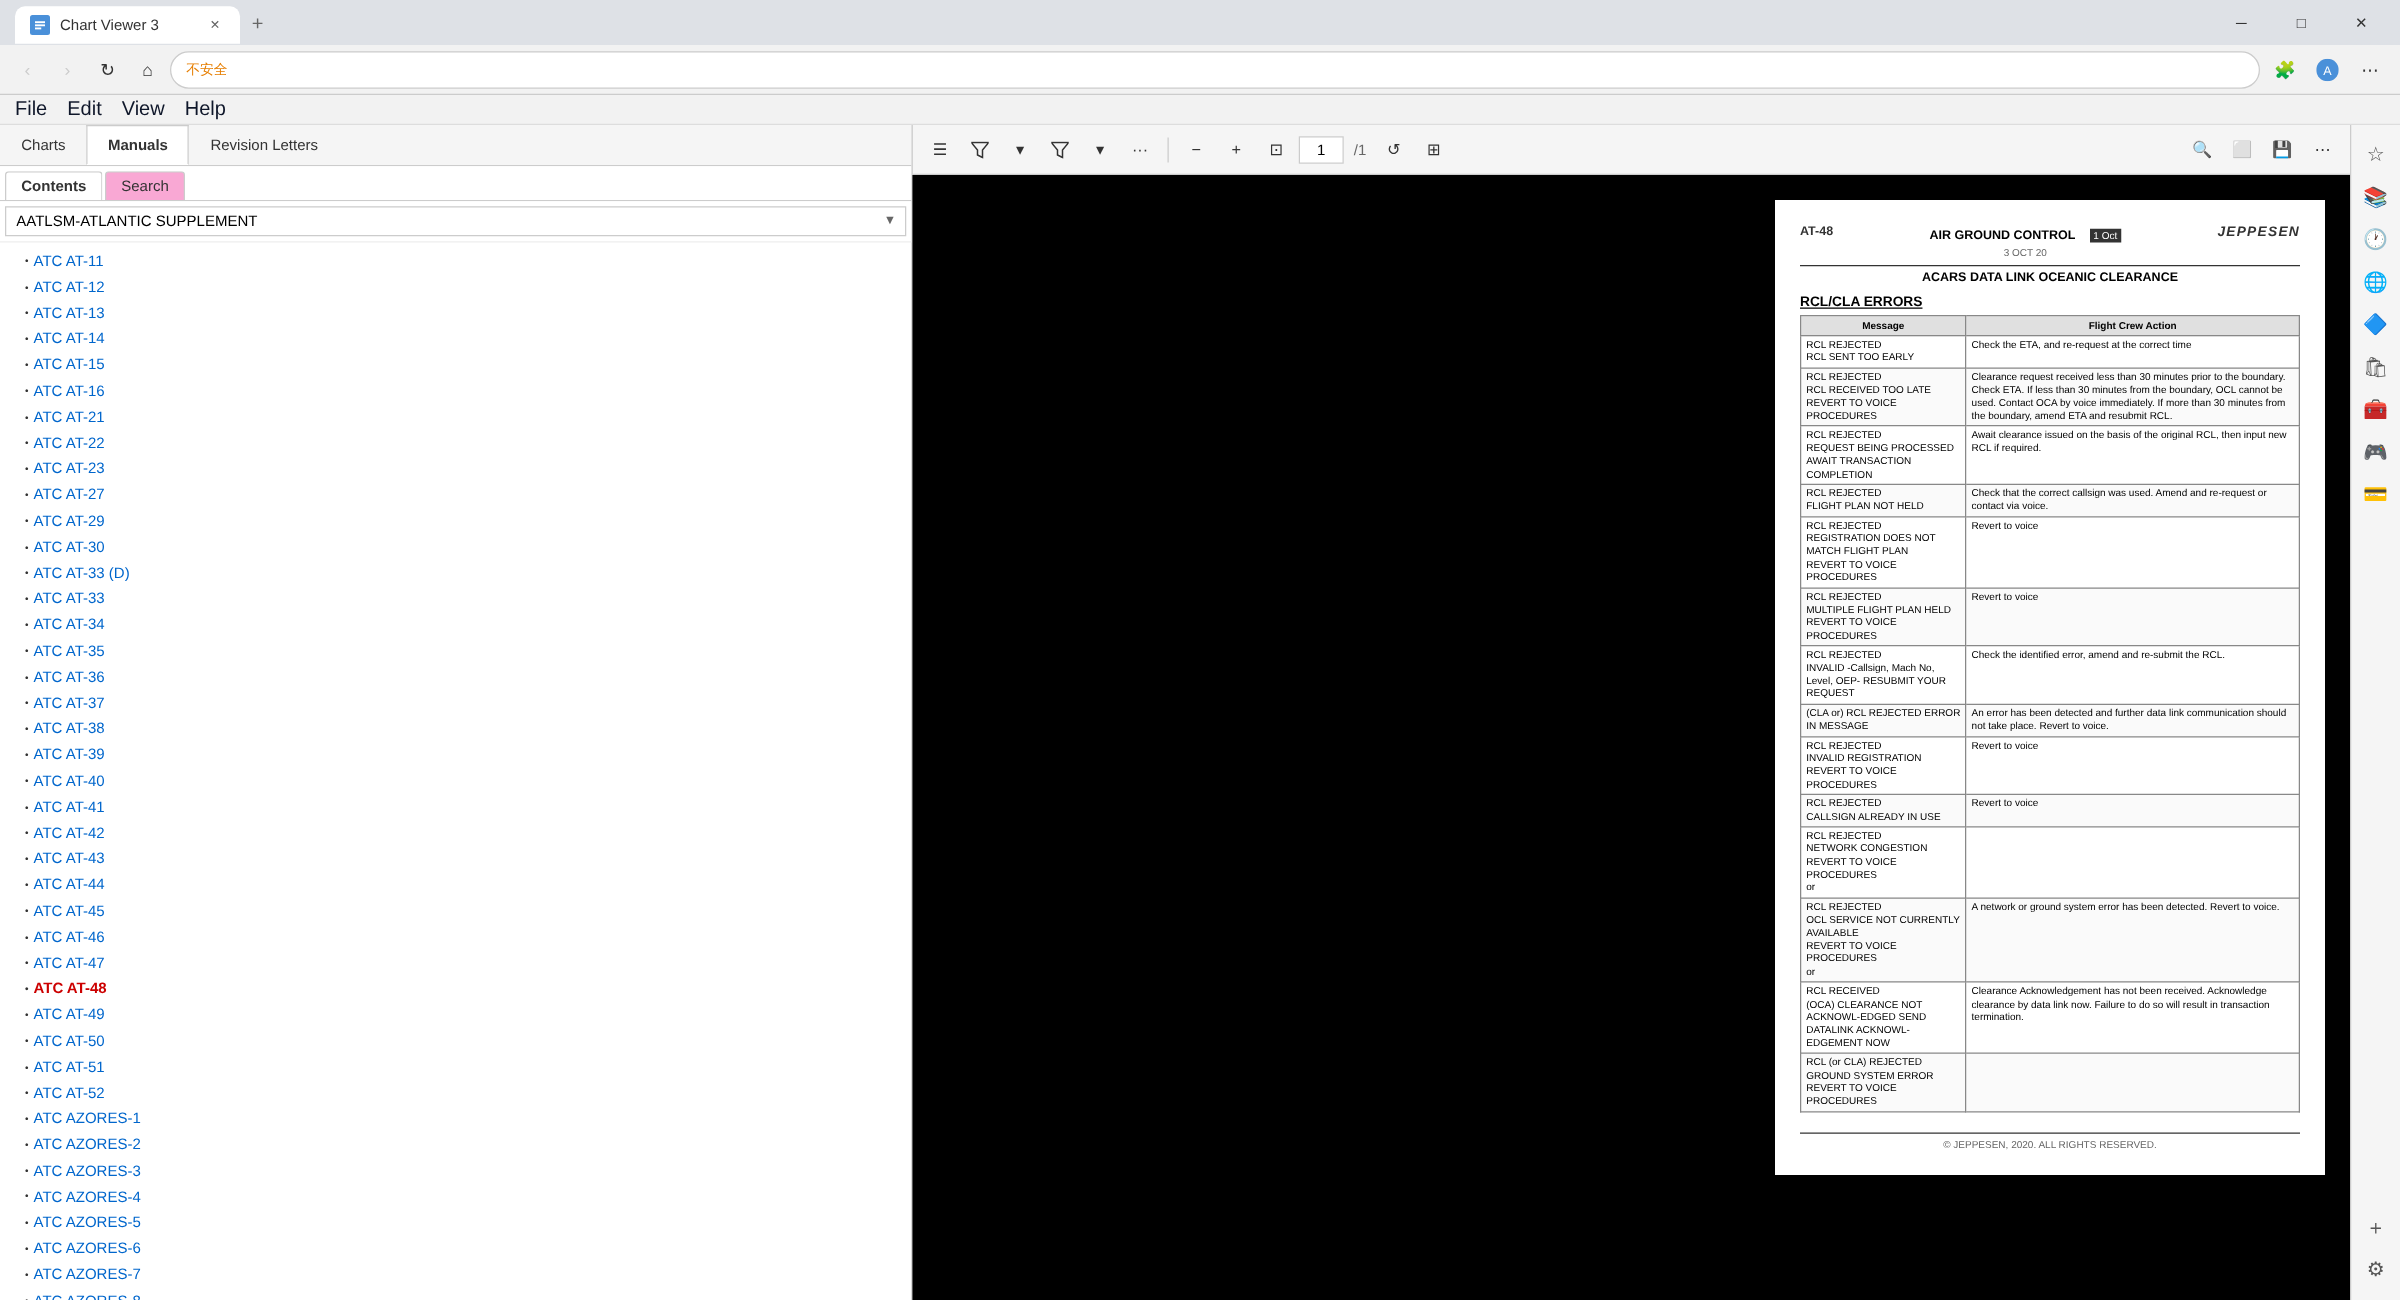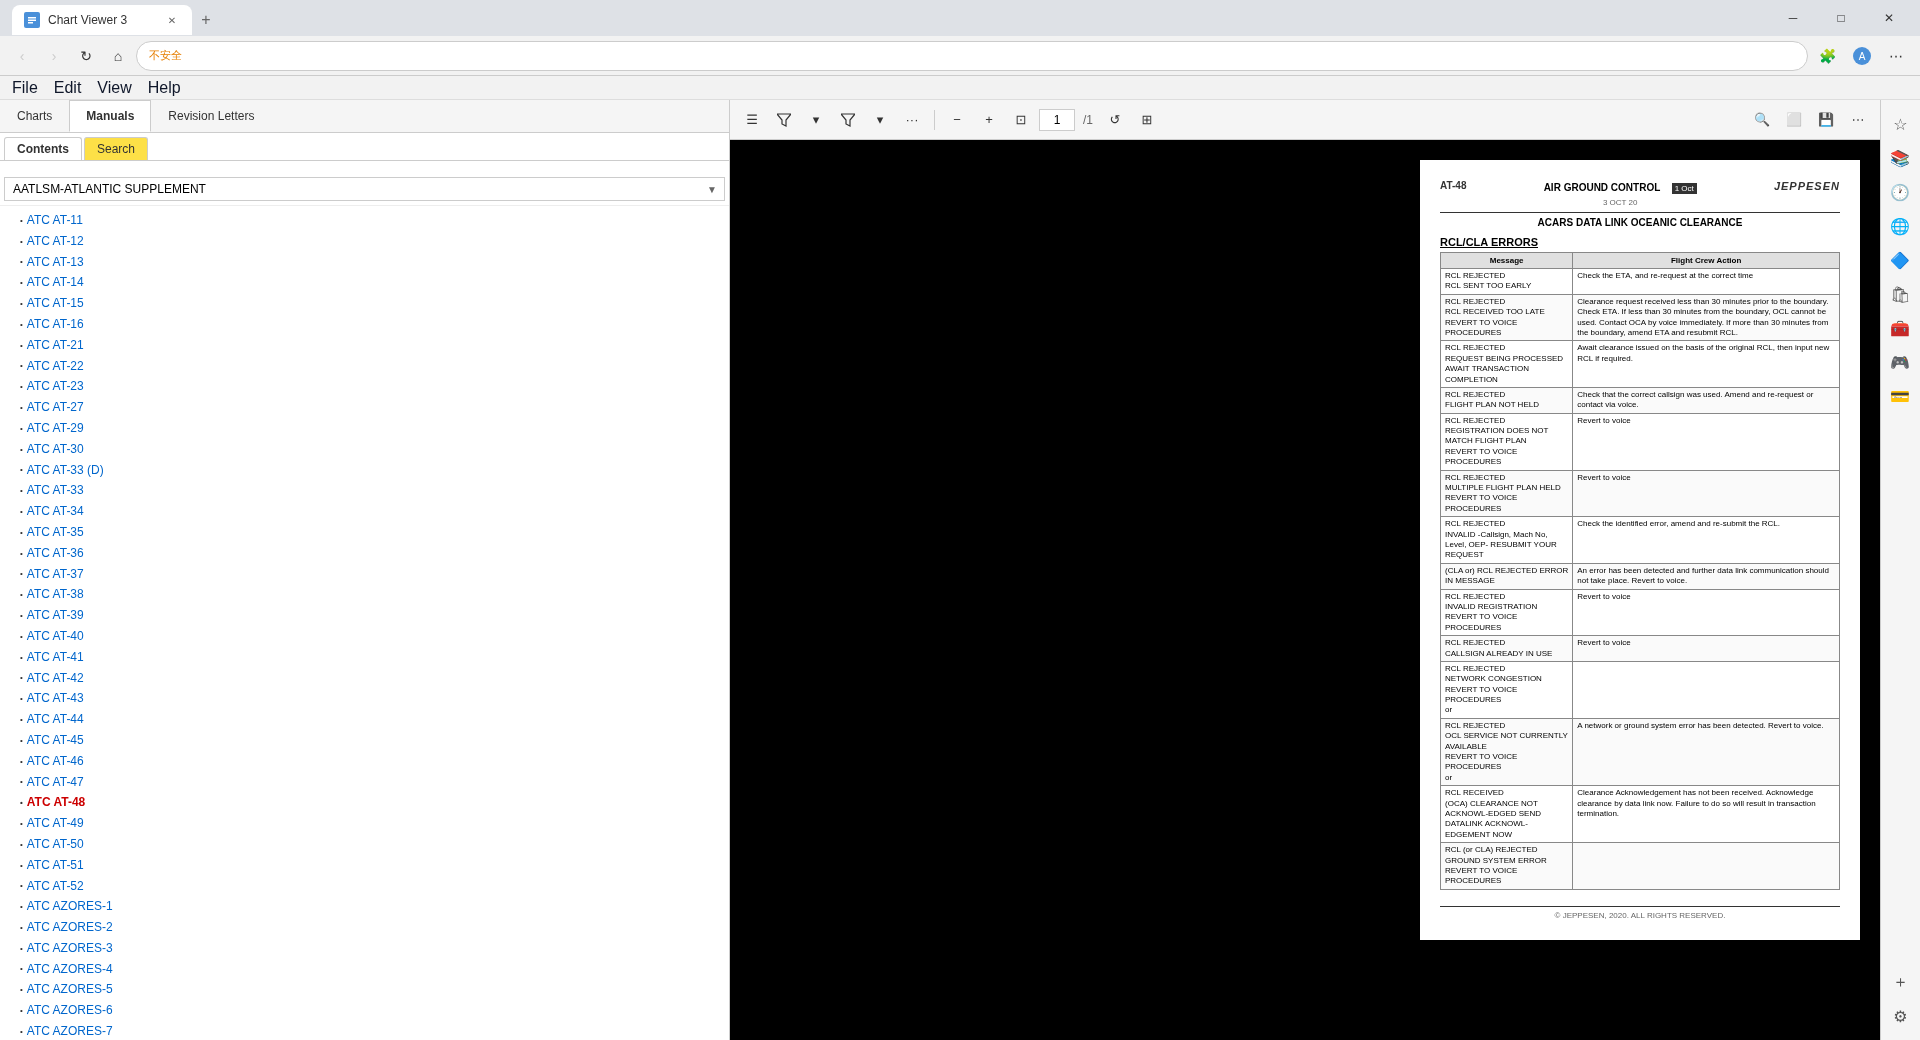--- a/index.html
+++ b/index.html
@@ -31,26 +31,26 @@
 
     .content-area { flex: 1; display: flex; overflow: hidden; }
 
     
     .left-panel { width: 730px; background: white; display: flex; flex-direction: column; border-right: 1px solid #ccc; }
     .tabs-row { display: flex; border-bottom: 1px solid #ccc; background: #f5f5f5; }
     .panel-tab { padding: 8px 16px; font-size: 12px; cursor: pointer; border: 1px solid transparent; color: #333; }
     .panel-tab.active { background: white; border-color: #ccc; border-bottom-color: white; font-weight: bold; color: #333; }
 
     .content-tabs { display: flex; border-bottom: 1px solid #ccc; padding: 4px 4px 0; background: white; gap: 2px; }
-    .content-tab { padding: 4px 12px; font-size: 12px; cursor: pointer; border: 1px solid #ccc; border-bottom: none; background: #fde047; color: #333; border-radius: 3px 3px 0 0; }
+    .content-tab { padding: 4px 12px; font-size: 12px; cursor: pointer; border: 1px solid #ccc; border-bottom: none; background: #f9a8d4; color: #333; border-radius: 3px 3px 0 0; }
     .content-tab.active { background: white; font-weight: bold; }
 
     .dropdown-row { padding: 4px; background: white; border-bottom: 1px solid #eee; }
     .dropdown-select { width: 100%; padding: 4px 8px; font-size: 12px; border: 1px solid #ccc; background: white; appearance: none; cursor: pointer; }
-    .dropdown-wrapper { position: relative; margin-top: 12px; }
+    .dropdown-wrapper { position: relative; }
     .dropdown-arrow { position: absolute; right: 8px; top: 50%; transform: translateY(-50%); pointer-events: none; color: #666; font-size: 10px; }
 
     .nav-list { flex: 1; overflow-y: auto; padding: 4px 0; }
     .nav-list-item { display: flex; align-items: center; gap: 4px; padding: 2px 8px 2px 20px; font-size: 12px; color: #0066cc; cursor: pointer; line-height: 1.4; }
     .nav-list-item.active { color: #cc0000; font-weight: bold; }
     .bullet { color: #333; font-size: 8px; }
 
     
     .right-panel { flex: 1; background: #808080; display: flex; flex-direction: column; }
     .toolbar { height: 40px; background: #f5f5f5; border-bottom: 1px solid #ccc; display: flex; align-items: center; padding: 0 8px; gap: 4px; }

